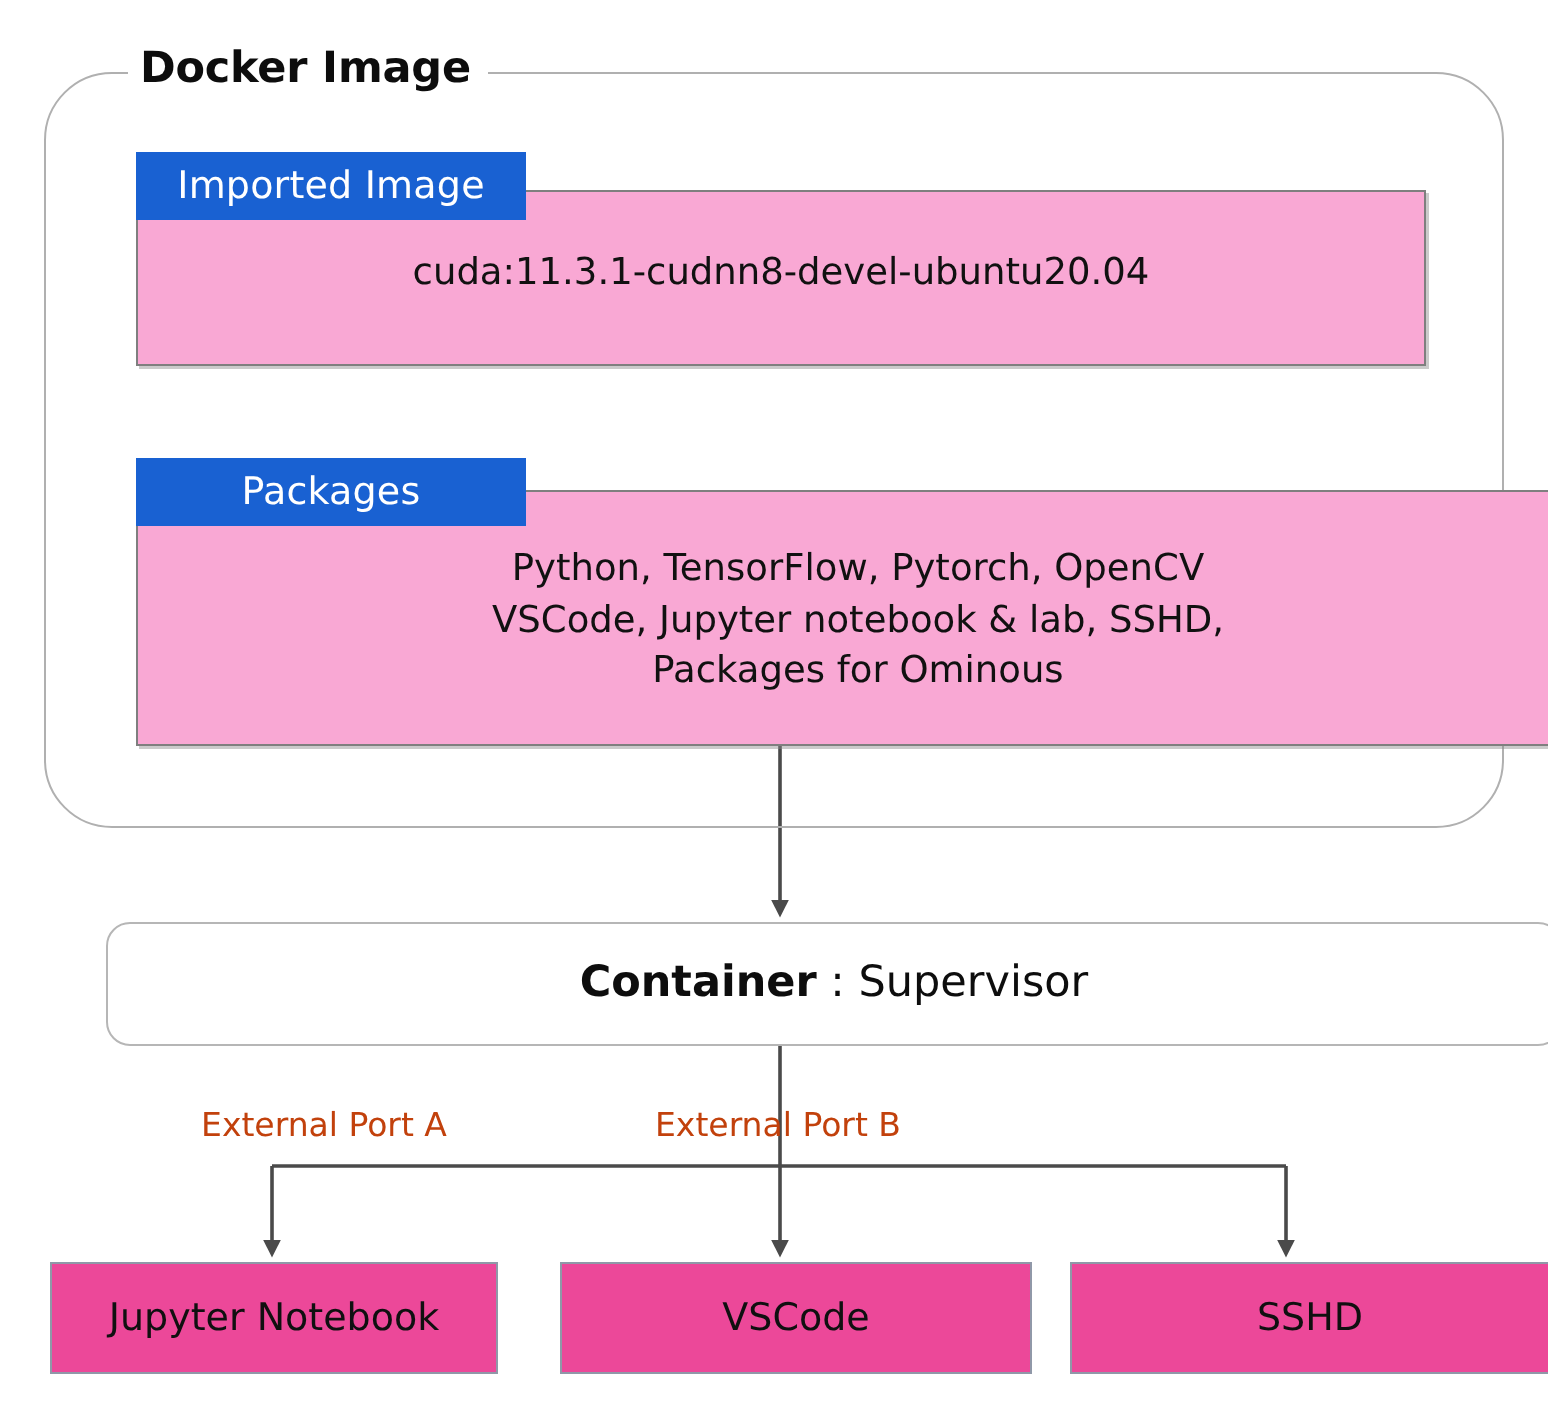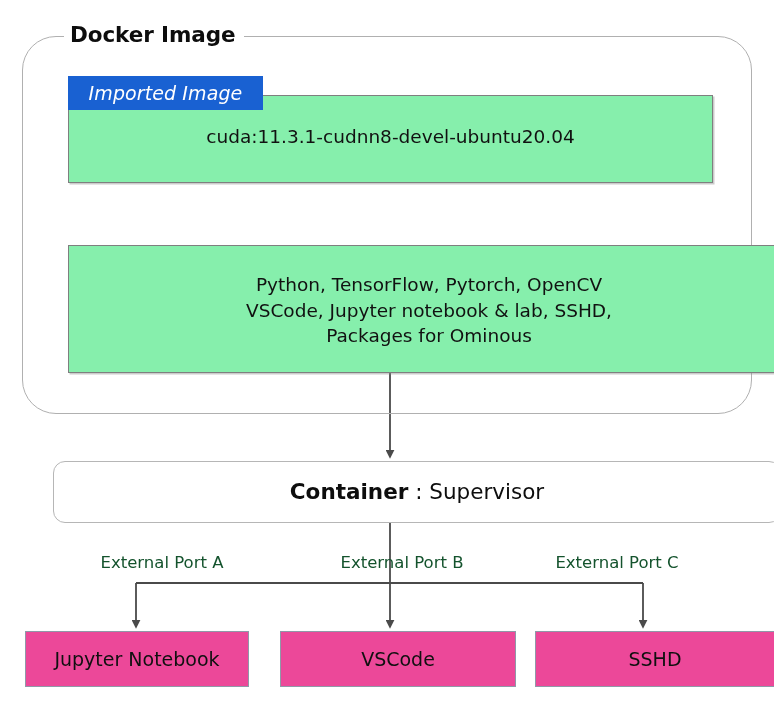--- a/index.html
+++ b/index.html
@@ -55,21 +55,21 @@
     letter-spacing: -0.1px;
     color: #0d0d0d;
     line-height: 30px;
     white-space: nowrap;
   }
 
   
   .panel {
     position: absolute;
     box-sizing: border-box;
-    background: #86efac;
+    background: #f9a8d4;
     border: 1.3px solid #7f7f7f;
     box-shadow: 1.5px 1.5px 0 rgba(140,140,140,0.45);
   }
   .panel-body {
     position: absolute;
     left: 0;
     right: 0;
     text-align: center;
     font-size: 18.5px;
     line-height: 25.5px;
@@ -81,21 +81,20 @@
     position: absolute;
     box-sizing: border-box;
     background: #1961d2;
     color: #ffffff;
     font-size: 19px;
     line-height: 34px;
     height: 34px;
     text-align: center;
     white-space: nowrap;
     letter-spacing: 0.1px;
-    font-style: italic;
   }
 
   
   #imported-panel { left: 68px; top: 95px; width: 645px; height: 88px; }
   #imported-badge { left: 68px; top: 76px; width: 195px; }
   #imported-text  { top: 28px; }
 
   
   #packages-panel { left: 68px; top: 245px; width: 722px; height: 128px; }
   #packages-badge { left: 68px; top: 229px; width: 195px; }
@@ -124,27 +123,27 @@
     white-space: nowrap;
   }
   .container-label b { font-weight: 700; }
   .container-label span.sep { font-weight: 400; }
 
   
   .port-label {
     position: absolute;
     font-size: 16.5px;
     line-height: 22px;
-    color: #14532d;
+    color: #c2410c;
     white-space: nowrap;
     text-align: center;
     transform: translateX(-50%);
   }
   #port-a { left: 162px; top: 552px; }
-  #port-b { left: 402px; top: 552px; }
+  #port-b { left: 389px; top: 552px; }
   #port-c { left: 617px; top: 552px; }
 
   
   .service-box {
     position: absolute;
     box-sizing: border-box;
     background: #ec4899;
     border: 1.4px solid #9098a8;
     display: flex;
     align-items: center;
@@ -185,28 +184,28 @@
   <div class="panel" id="imported-panel">
     <div class="panel-body" id="imported-text">cuda:11.3.1-cudnn8-devel-ubuntu20.04</div>
   </div>
   <div class="badge" id="imported-badge">Imported Image</div>
 
   <div class="panel" id="packages-panel">
     <div class="panel-body" id="packages-text">Python, TensorFlow, Pytorch, OpenCV
 VSCode, Jupyter notebook &amp; lab, SSHD,
 Packages for Ominous</div>
   </div>
+  <div class="badge" id="packages-badge">Packages</div>
 
   <div class="container-card">
     <div class="container-label">
       <b>Container</b><span class="sep"> : </span><span>Supervisor</span>
     </div>
   </div>
 
   <div class="port-label" id="port-a">External Port A</div>
   <div class="port-label" id="port-b">External Port B</div>
-  <div class="port-label" id="port-c">External Port C</div>
 
   <div class="service-box" id="svc-jupyter">Jupyter Notebook</div>
   <div class="service-box" id="svc-vscode">VSCode</div>
   <div class="service-box" id="svc-sshd">SSHD</div>
 
 </div>
 
 </body></html>

